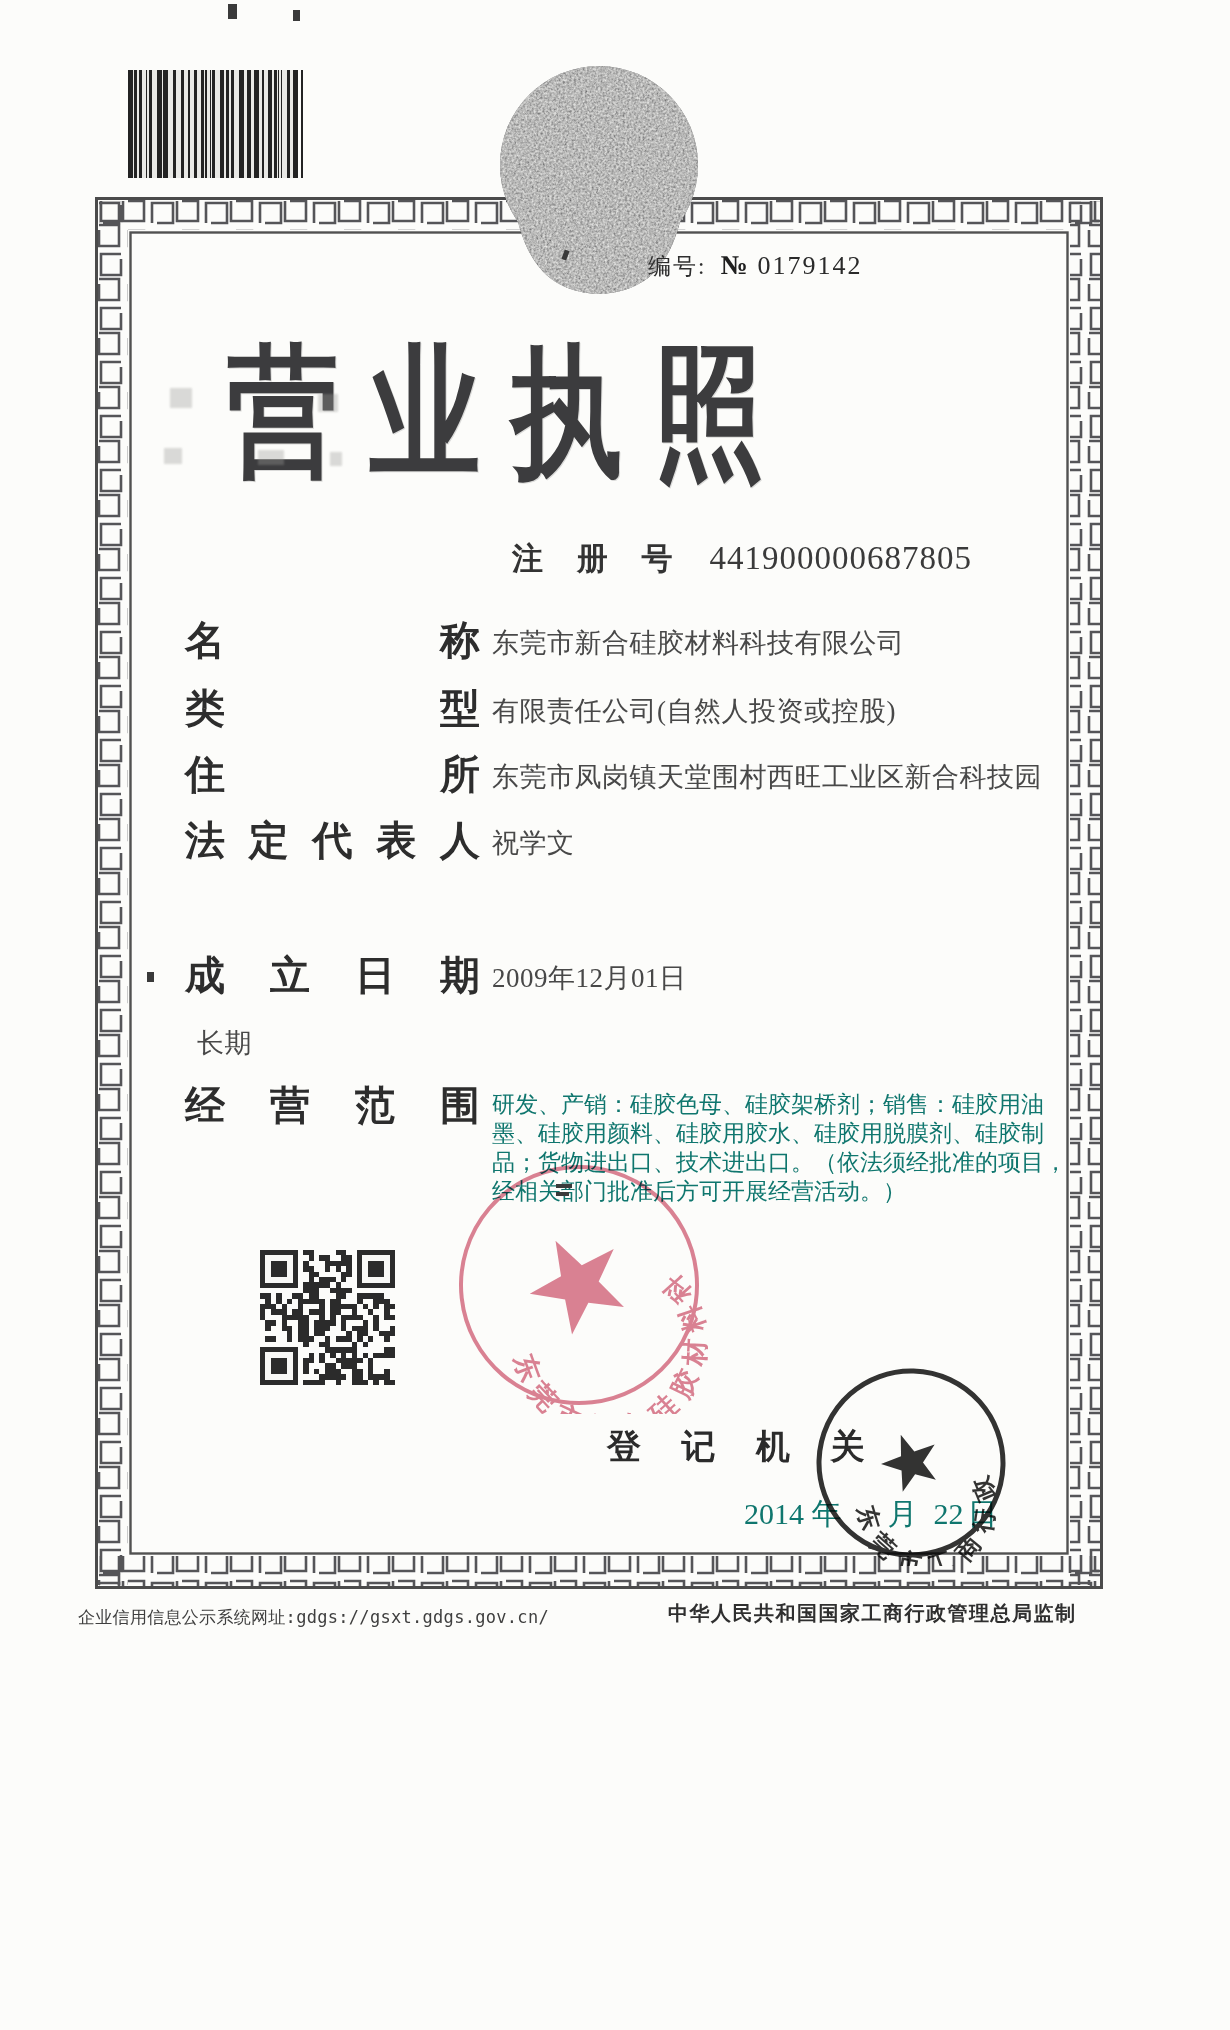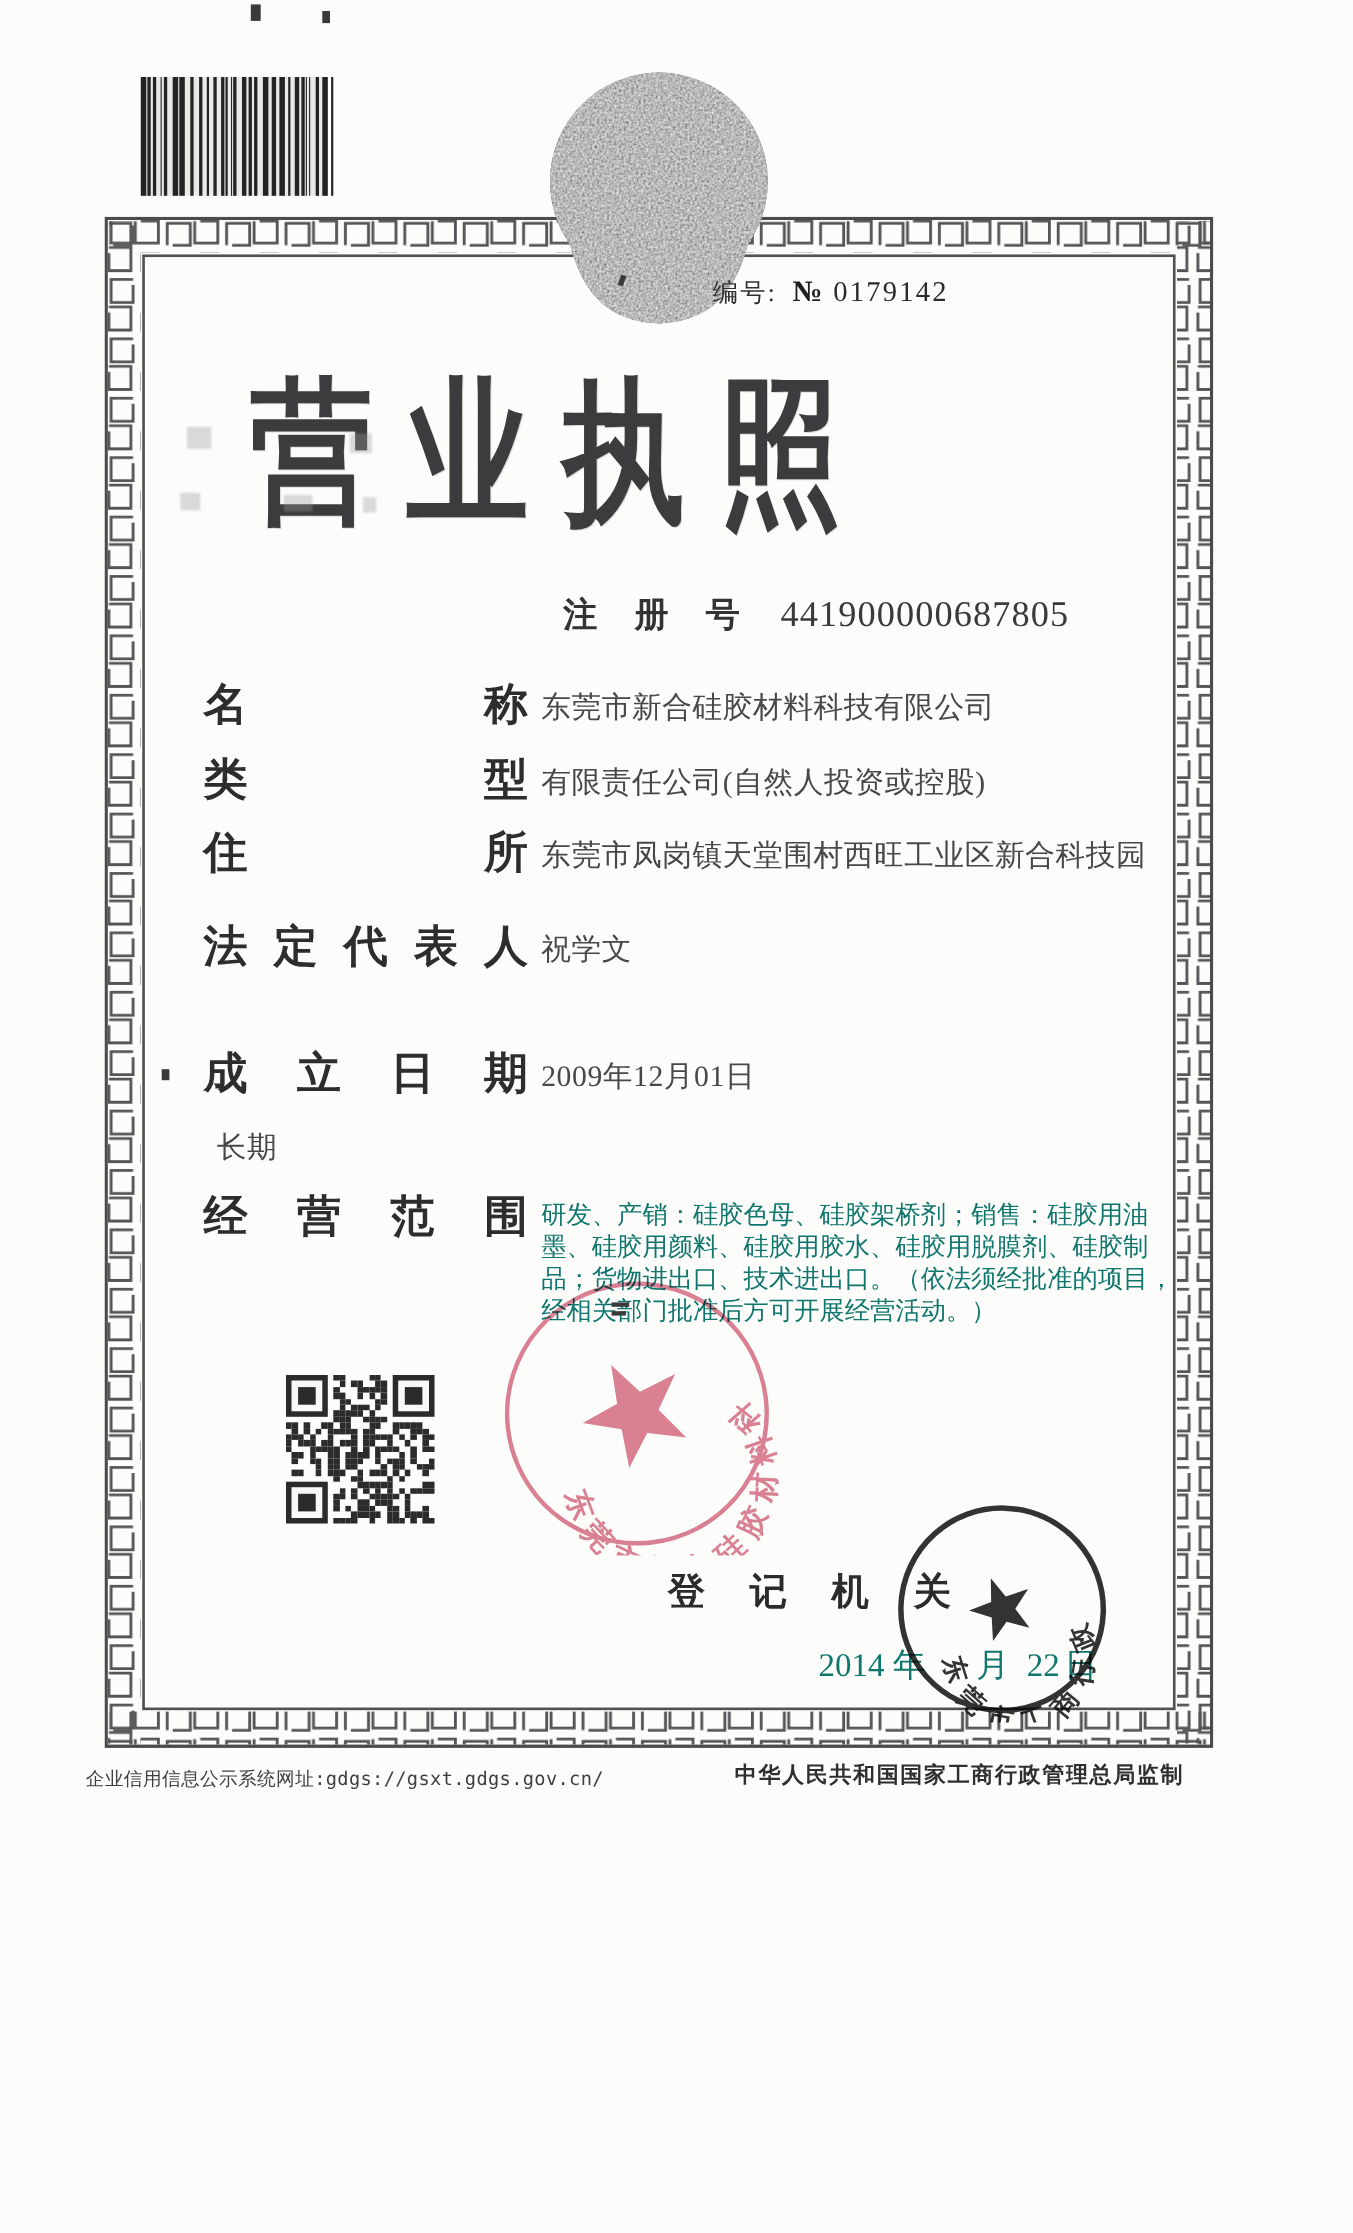--- a/index.html
+++ b/index.html
@@ -186,21 +186,21 @@
     <div class="fvalue">东莞市新合硅胶材料科技有限公司</div>
   </div>
   <div class="row" style="top:752px">
     <div class="flabel">住所</div>
     <div class="fvalue">东莞市凤岗镇天堂围村西旺工业区新合科技园</div>
   </div>
   <div class="row" style="top:686px">
     <div class="flabel">类型</div>
     <div class="fvalue">有限责任公司(自然人投资或控股)</div>
   </div>
-  <div class="row" style="top:838px">
+  <div class="row" style="top:818px">
     <div class="flabel">法定代表人</div>
     <div class="fvalue">祝学文</div>
   </div>
   <div class="row" style="top:953px">
     <div class="flabel">成立日期</div>
     <div class="fvalue">2009年12月01日</div>
   </div>
   <div class="row" style="top:1018px">
     <div class="fvalue">长期</div>
   </div>

